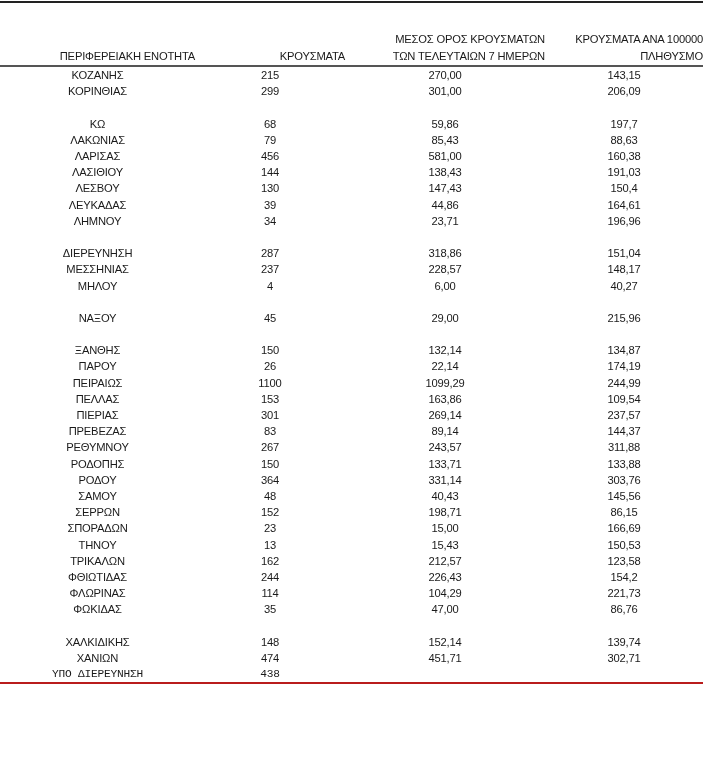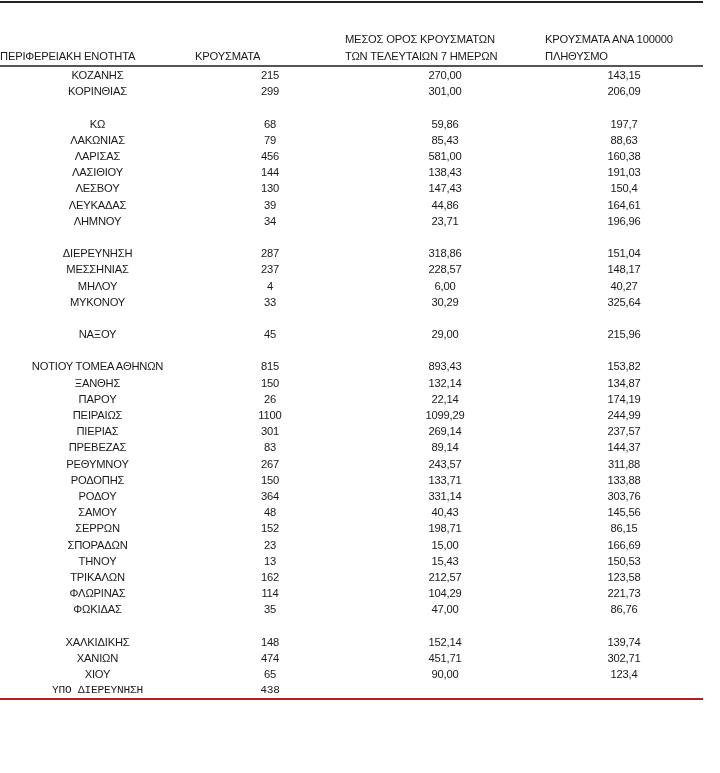--- a/index.html
+++ b/index.html
@@ -1,21 +1,21 @@
 <!DOCTYPE html>
 <html><head>
 <meta charset="utf-8">
 <style>
   html, body { margin: 0; padding: 0; background: #ffffff; }
   body { width: 720px; height: 773px; overflow: hidden; position: relative;
          font-family: "Liberation Sans", sans-serif; color: #1a1a1a; }
   .topline { position: absolute; left: 0; top: 1px; width: 703px; height: 2px; background: #222; }
   table { position: absolute; left: 0; top: 30px; width: 703px; border-collapse: collapse;
           font-size: 11.2px; letter-spacing: -0.2px; }
-  th { font-weight: normal; text-align: left; vertical-align: bottom; padding: 0; line-height: 17px; }
+  th { font-weight: normal; text-align: right; vertical-align: bottom; padding: 0; line-height: 17px; }
   thead tr { height: 36px; }
   thead th { border-bottom: 2px solid #555; padding-bottom: 0; }
   td { text-align: center; padding: 0; height: 16.2px; line-height: 16px; white-space: nowrap; }
   tr.gap td { height: 16.2px; }
   col.c1 { width: 195px; } col.c2 { width: 150px; } col.c3 { width: 200px; } col.c4 { width: 158px; }
   tbody tr:last-child td { border-bottom: 2px solid #b91c1c; font-family: Liberation Mono, monospace; }
 </style>
 </head>
 <body>
 
@@ -114,63 +114,57 @@
         <td>237</td>
         <td>228,57</td>
         <td>148,17</td>
       </tr>
       <tr>
         <td>ΜΗΛΟΥ</td>
         <td>4</td>
         <td>6,00</td>
         <td>40,27</td>
       </tr>
-      <tr>
-        <td>ΜΥΚΟΝΟΥ</td>
-        <td>33</td>
-        <td>30,29</td>
-        <td>325,64</td>
-      </tr>
       <tr class="gap">
         <td colspan="4"></td>
       </tr>
       <tr>
         <td>ΝΑΞΟΥ</td>
         <td>45</td>
         <td>29,00</td>
         <td>215,96</td>
       </tr>
       <tr class="gap">
         <td colspan="4"></td>
       </tr>
       <tr>
-        <td>ΝΟΤΙΟΥ ΤΟΜΕΑ ΑΘΗΝΩΝ</td>
-        <td>815</td>
-        <td>893,43</td>
-        <td>153,82</td>
-      </tr>
-      <tr>
         <td>ΞΑΝΘΗΣ</td>
         <td>150</td>
         <td>132,14</td>
         <td>134,87</td>
       </tr>
       <tr>
         <td>ΠΑΡΟΥ</td>
         <td>26</td>
         <td>22,14</td>
         <td>174,19</td>
       </tr>
       <tr>
         <td>ΠΕΙΡΑΙΩΣ</td>
         <td>1100</td>
         <td>1099,29</td>
         <td>244,99</td>
       </tr>
       <tr>
+        <td>ΠΕΛΛΑΣ</td>
+        <td>153</td>
+        <td>163,86</td>
+        <td>109,54</td>
+      </tr>
+      <tr>
         <td>ΠΙΕΡΙΑΣ</td>
         <td>301</td>
         <td>269,14</td>
         <td>237,57</td>
       </tr>
       <tr>
         <td>ΠΡΕΒΕΖΑΣ</td>
         <td>83</td>
         <td>89,14</td>
         <td>144,37</td>
@@ -217,20 +211,26 @@
         <td>15,43</td>
         <td>150,53</td>
       </tr>
       <tr>
         <td>ΤΡΙΚΑΛΩΝ</td>
         <td>162</td>
         <td>212,57</td>
         <td>123,58</td>
       </tr>
       <tr>
+        <td>ΦΘΙΩΤΙΔΑΣ</td>
+        <td>244</td>
+        <td>226,43</td>
+        <td>154,2</td>
+      </tr>
+      <tr>
         <td>ΦΛΩΡΙΝΑΣ</td>
         <td>114</td>
         <td>104,29</td>
         <td>221,73</td>
       </tr>
       <tr>
         <td>ΦΩΚΙΔΑΣ</td>
         <td>35</td>
         <td>47,00</td>
         <td>86,76</td>
@@ -244,25 +244,19 @@
         <td>152,14</td>
         <td>139,74</td>
       </tr>
       <tr>
         <td>ΧΑΝΙΩΝ</td>
         <td>474</td>
         <td>451,71</td>
         <td>302,71</td>
       </tr>
       <tr>
-        <td>ΧΙΟΥ</td>
-        <td>65</td>
-        <td>90,00</td>
-        <td>123,4</td>
-      </tr>
-      <tr>
         <td>ΥΠΟ ΔΙΕΡΕΥΝΗΣΗ</td>
         <td>438</td>
         <td></td>
         <td></td>
       </tr>
     </tbody>
 </table>
 
 </body></html>

